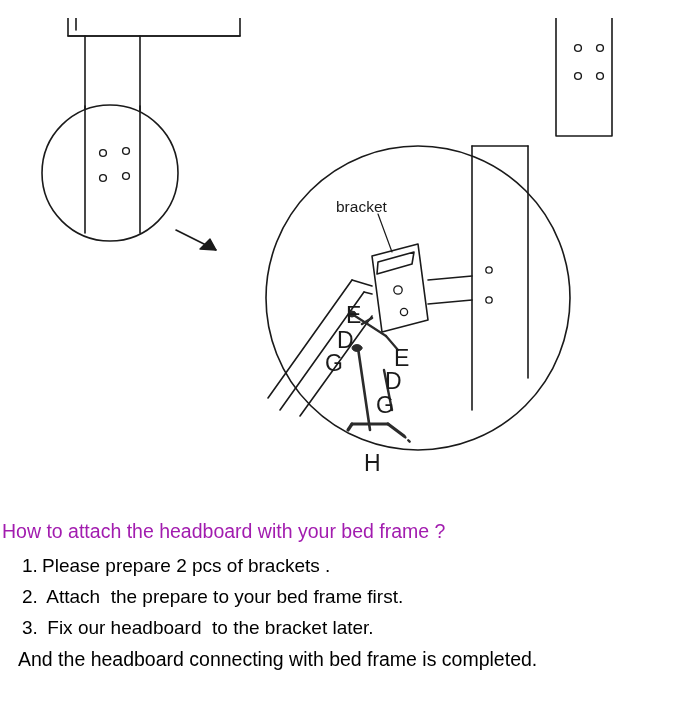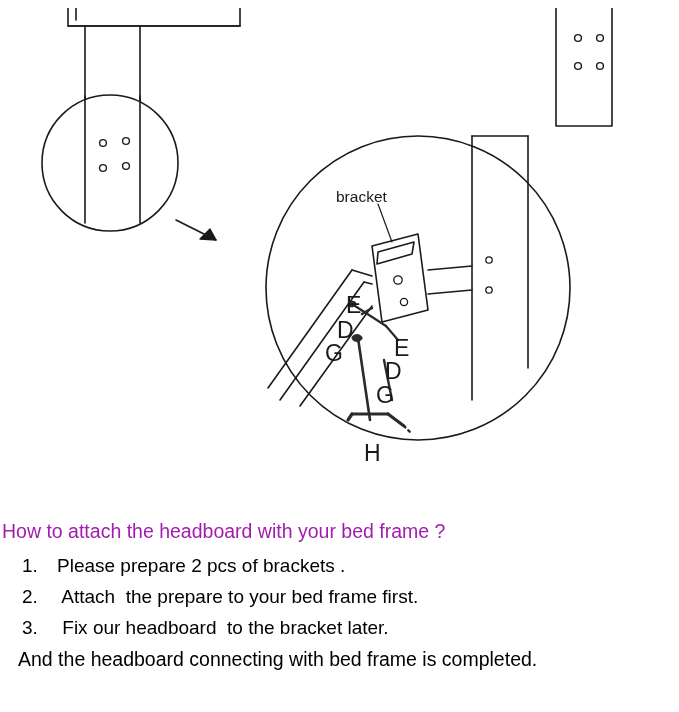--- a/index.html
+++ b/index.html
@@ -11,21 +11,21 @@
     width: 679px;
     height: 712px;
     font-family: "Liberation Sans", sans-serif;
     color: #000000;
     position: relative;
     overflow: hidden;
   }
   #diagram-area {
     position: absolute;
     left: 0;
-    top: 8px;
+    top: 18px;
     width: 679px;
     height: 500px;
   }
   #diagram-area svg {
     display: block;
   }
   .dgm-label {
     font-family: "Liberation Sans", sans-serif;
     fill: #1a1a1a;
   }
@@ -52,21 +52,21 @@
     padding-left: 22px;
     position: relative;
     white-space: pre;
   }
   .num {
     position: absolute;
     left: 22px;
     top: 0;
   }
   .step-text {
-    margin-left: 35px;
+    margin-left: 20px;
     display: inline-block;
   }
   .closing {
     font-size: 19.5px;
     margin: 4px 0 0 18px;
     color: #000;
   }
 </style>
 </head>
 <body>

